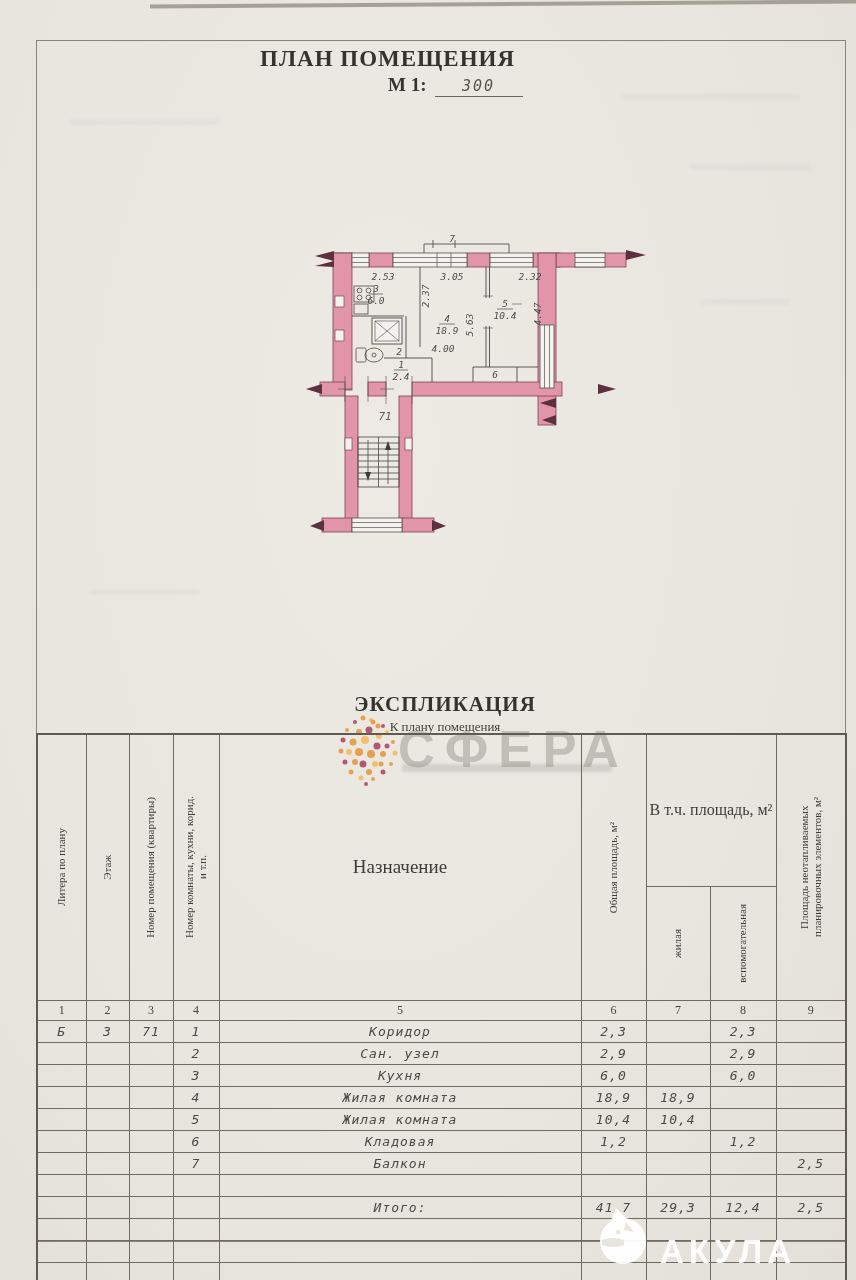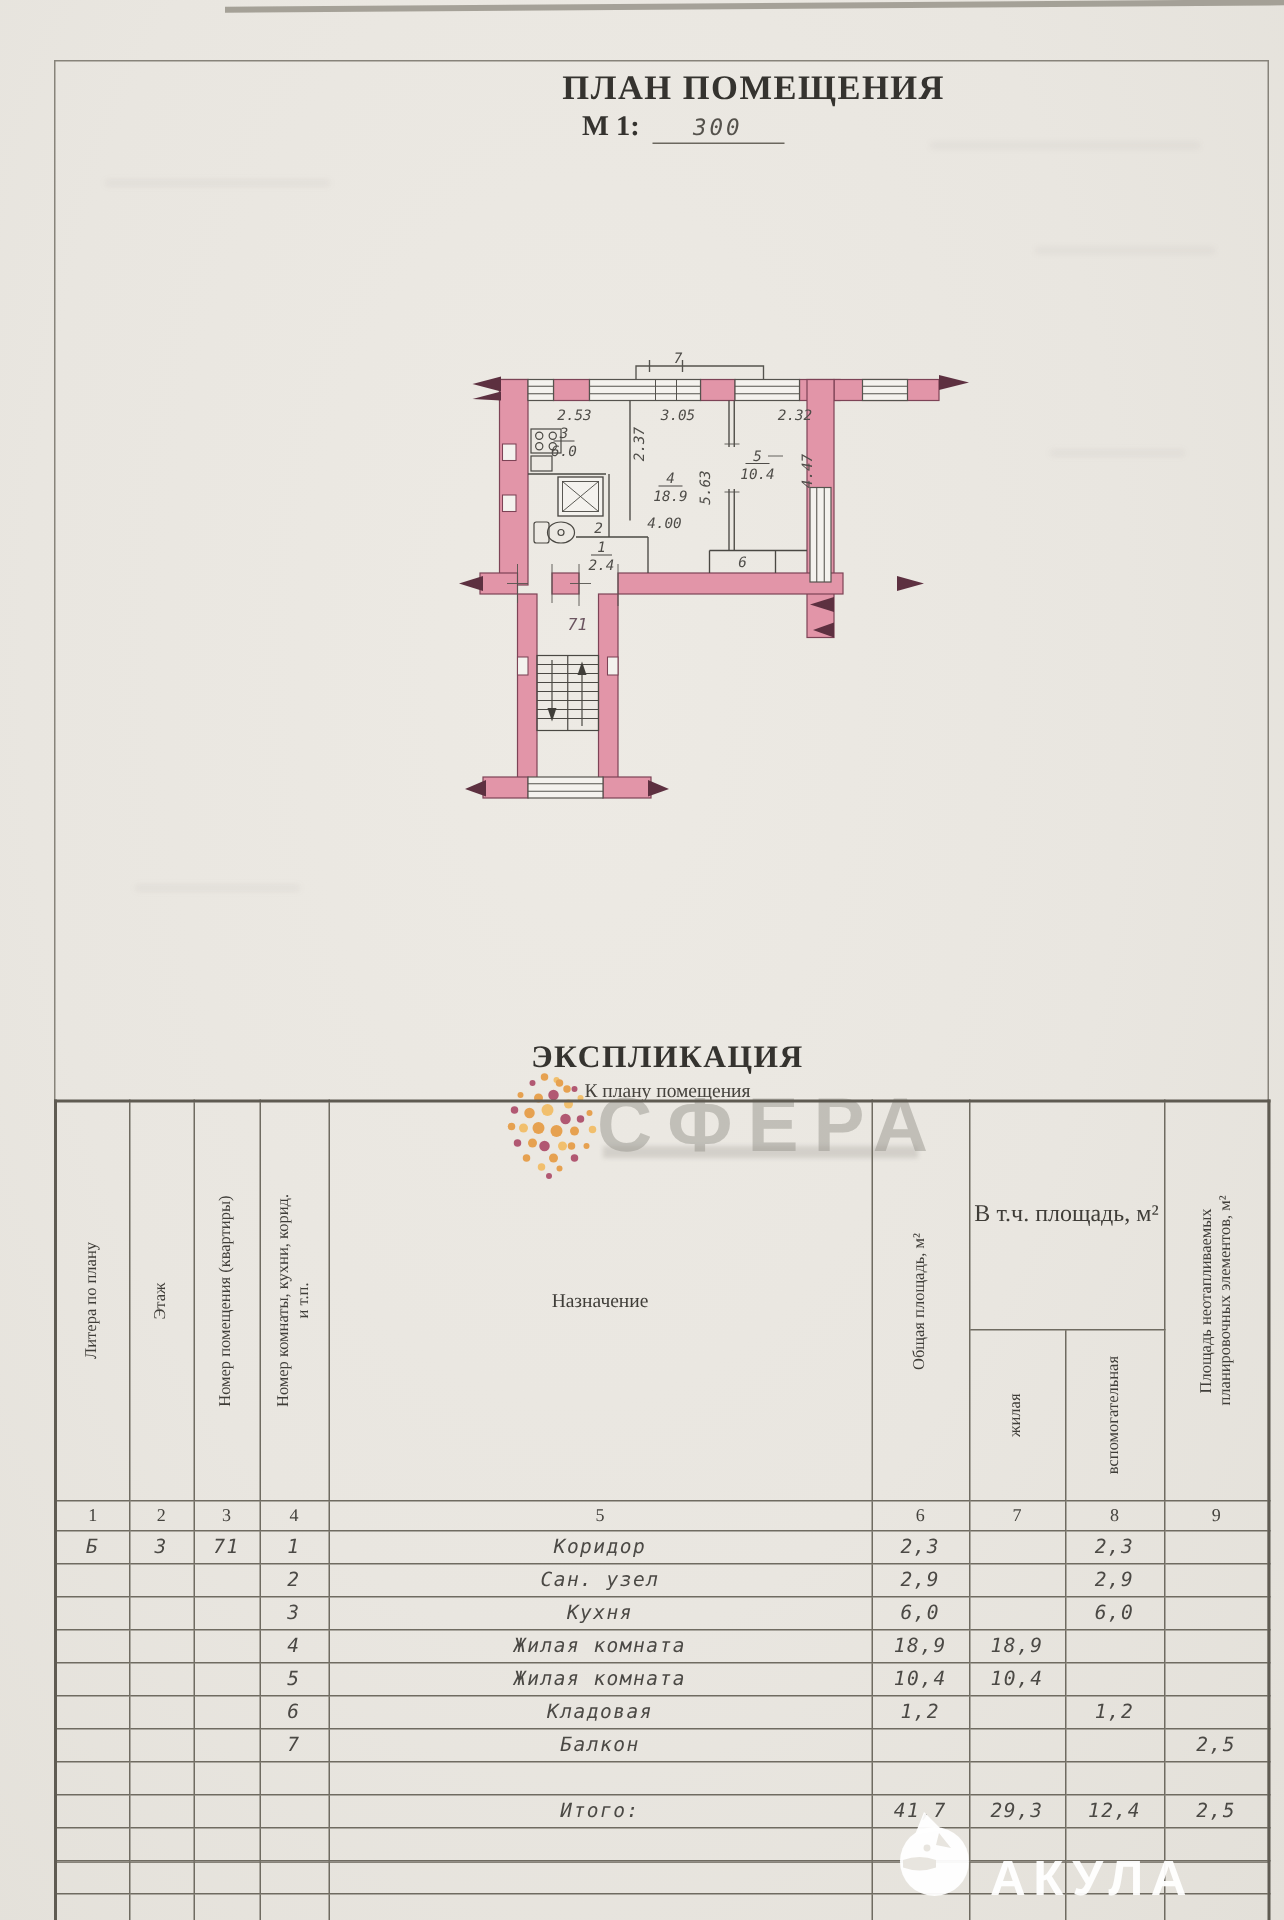--- a/index.html
+++ b/index.html
@@ -3,21 +3,21 @@
 <meta charset="utf-8">
 <style>
   html,body{margin:0;padding:0;}
   .page{position:relative;width:856px;height:1280px;overflow:hidden;
         background:radial-gradient(ellipse at 45% 35%, #edeae4 0%, #e9e6e0 55%, #e3e0d9 100%);
         font-family:"Liberation Serif",serif;color:#3c3a36;}
   .scan-edge{position:absolute;left:150px;top:2px;width:706px;height:4px;background:#8d897f;opacity:.75;transform:rotate(-0.4deg);}
   .border-box{position:absolute;left:36px;top:40px;width:808px;height:1200px;border:1px solid #87837a;}
   .smudge{position:absolute;background:rgba(110,106,96,.07);filter:blur(2px);border-radius:2px;}
 
-  .title{position:absolute;left:260px;top:46px;width:370px;text-align:right;
+  .title{position:absolute;left:260px;top:46px;width:370px;text-align:left;
          font-size:23px;font-weight:bold;letter-spacing:1px;color:#35332f;}
   .scale-row{position:absolute;left:388px;top:74px;font-size:19px;font-weight:bold;color:#35332f;}
   .scale-blank{display:inline-block;width:88px;margin-left:8px;border-bottom:1.5px solid #6b675e;text-align:center;
                font-family:"DejaVu Sans Mono",monospace;font-style:italic;font-weight:normal;font-size:15px;
                letter-spacing:2px;color:#55524c;padding-bottom:1px;}
 
   .plan-wrap{position:absolute;left:300px;top:228px;width:380px;height:330px;}
   .tw{font-family:"DejaVu Sans Mono",monospace;font-style:italic;fill:#4f4d49;font-size:9.5px;}
   .tw2{font-family:"DejaVu Sans Mono",monospace;font-style:italic;fill:#6b5560;font-size:11px;}
 
@@ -296,21 +296,21 @@
           </td>
       <td rowspan="2">
             <div class="rot">Этаж</div>
           </td>
       <td rowspan="2">
             <div class="rot">Номер помещения (квартиры)</div>
           </td>
       <td rowspan="2">
             <div class="rot">Номер комнаты, кухни, корид. и т.п.</div>
           </td>
-      <td rowspan="2"><span style="font-size:13px;color:#3f3d38">Назначение</span></td>
+      <td rowspan="2"><span style="font-size:19px;color:#3f3d38">Назначение</span></td>
       <td rowspan="2">
             <div class="rot">Общая площадь, м²</div>
           </td>
       <td colspan="2" class="grp">В т.ч. площадь, м²</td>
       <td rowspan="2">
             <div class="rot">Площадь неотапливаемых планировочных элементов, м²</div>
           </td>
     </tr>
     <tr style="height:114px">
       <td>

